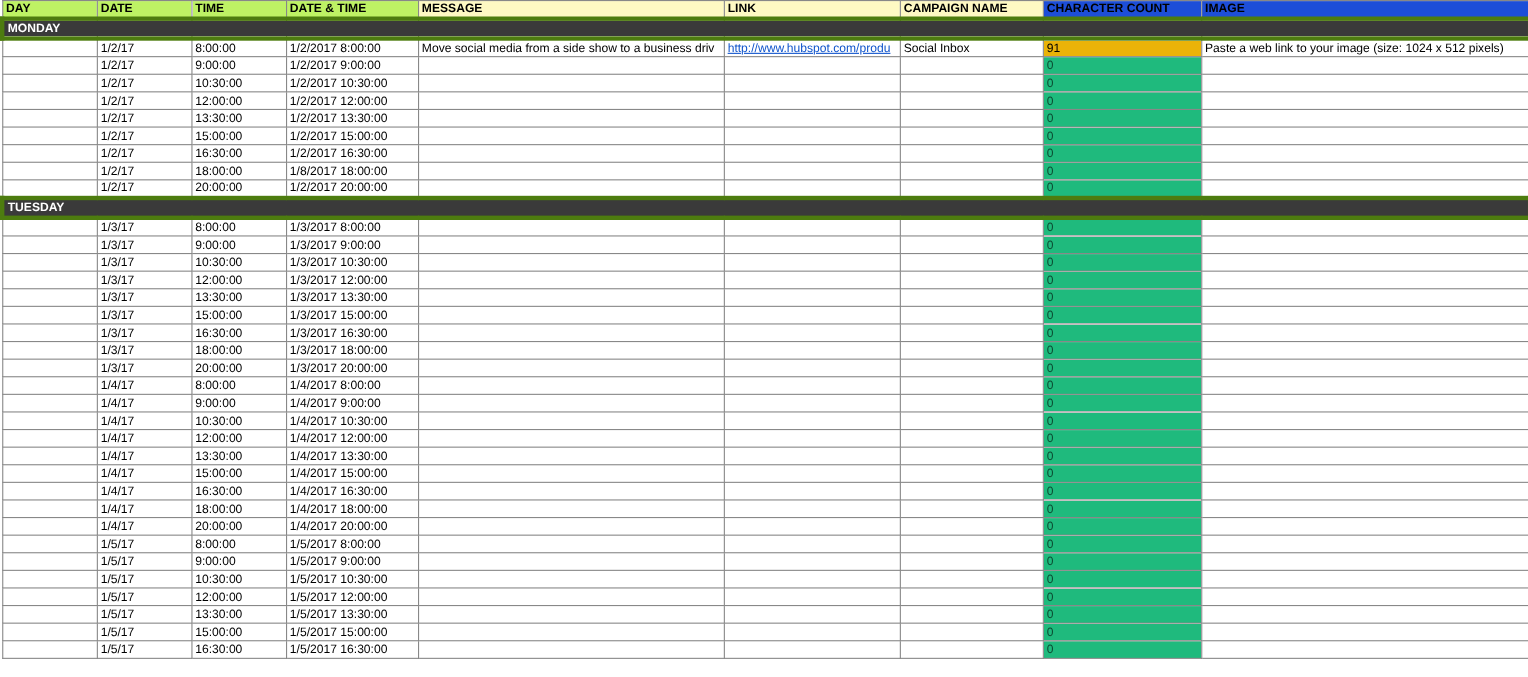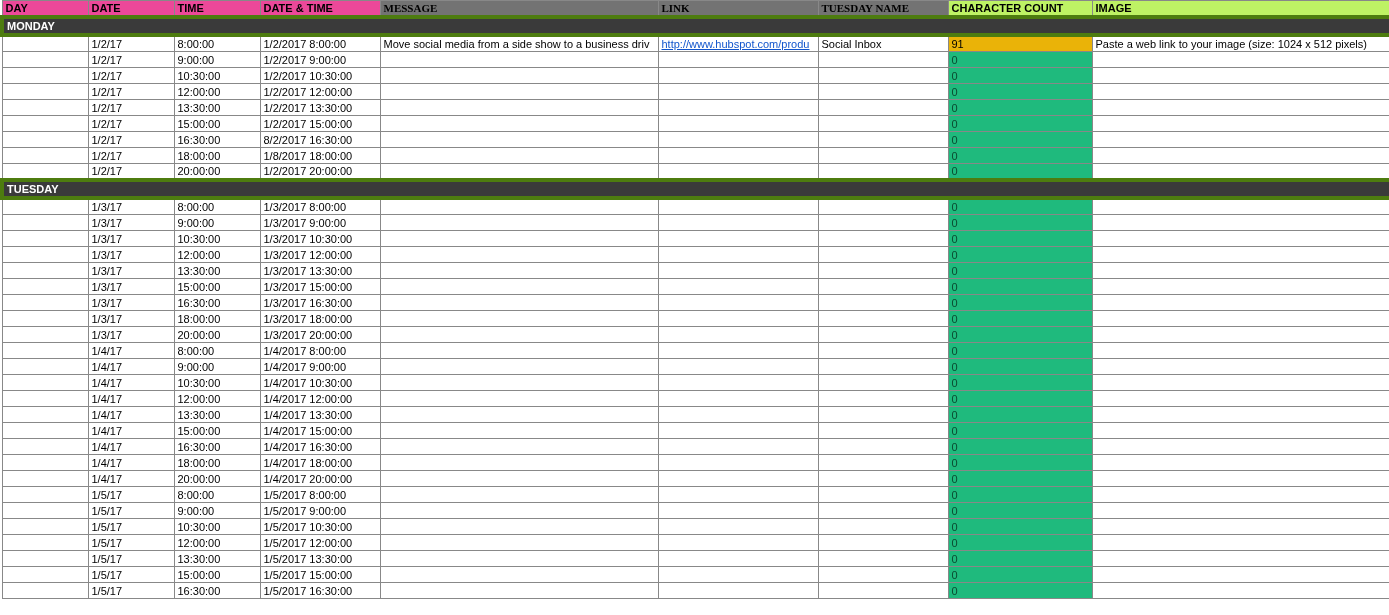--- a/index.html
+++ b/index.html
@@ -30,23 +30,23 @@
   }
   .col-day       { width: 86px; }
   .col-date      { width: 86px; }
   .col-time      { width: 86px; }
   .col-datetime  { width: 120px; }
   .col-message   { width: 278px; }
   .col-link      { width: 160px; }
   .col-campaign  { width: 130px; }
   .col-count     { width: 144px; }
   .col-image     { width: 299px; }
-  .h-gray  { background: #737373; font-family: Liberation Serif, serif; }
-  .h-blue1 { background: #ec4899; }
-  .h-blue2 { background: #bef264; color: #000; margin-top: 11px; }
+  .h-gray  { background: #fef9c3; }
+  .h-blue1 { background: #bef264; }
+  .h-blue2 { background: #1d4ed8; color: #000; margin-top: 11px; }
   .day-row td {
     background: #3a3a3a;
     color: #fff;
     font-weight: bold;
     border: 4px solid #4d7c0f;
   }
   .count-green  { background: #1fba7d; color: #0b4a31; }
   .count-yellow { background: #eab308; color: #000; }
   .link-cell { color: #1155cc; text-decoration: underline; }
 </style>
@@ -66,21 +66,21 @@
       <col class="col-image">
   </colgroup>
   <thead>
     <tr>
       <th class="h-blue1">DAY</th>
       <th class="h-blue1">DATE</th>
       <th class="h-blue1">TIME</th>
       <th class="h-blue1">DATE &amp; TIME</th>
       <th class="h-gray">MESSAGE</th>
       <th class="h-gray">LINK</th>
-      <th class="h-gray">TUESDAY NAME</th>
+      <th class="h-gray">CAMPAIGN NAME</th>
       <th class="h-blue2">CHARACTER COUNT</th>
       <th class="h-blue2">IMAGE</th>
     </tr>
   </thead>
   <tbody id="tbody">
       <tr class="day-row">
         <td colspan="9">MONDAY</td>
       </tr>
       <tr>
         <td></td>
@@ -145,21 +145,21 @@
         <td></td>
         <td></td>
         <td></td>
         <td class="count-green">0</td>
         <td></td>
       </tr>
       <tr>
         <td></td>
         <td>1/2/17</td>
         <td>16:30:00</td>
-        <td>8/2/2017 16:30:00</td>
+        <td>1/2/2017 16:30:00</td>
         <td></td>
         <td></td>
         <td></td>
         <td class="count-green">0</td>
         <td></td>
       </tr>
       <tr>
         <td></td>
         <td>1/2/17</td>
         <td>18:00:00</td>

